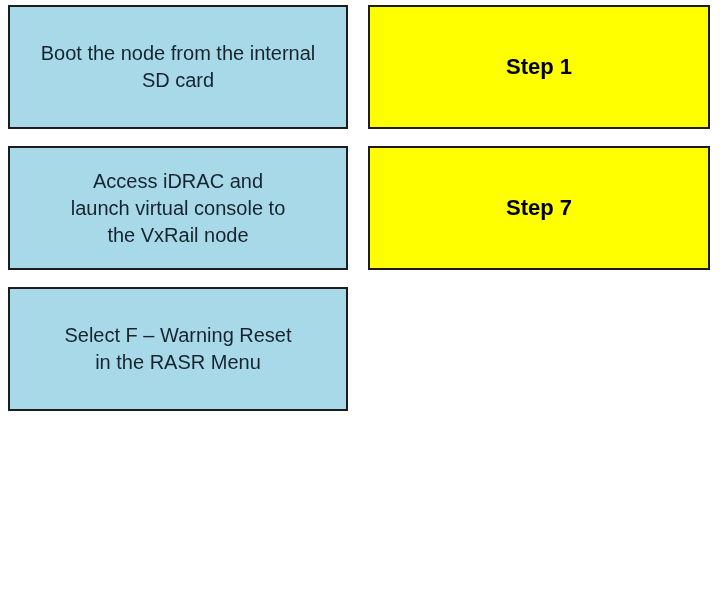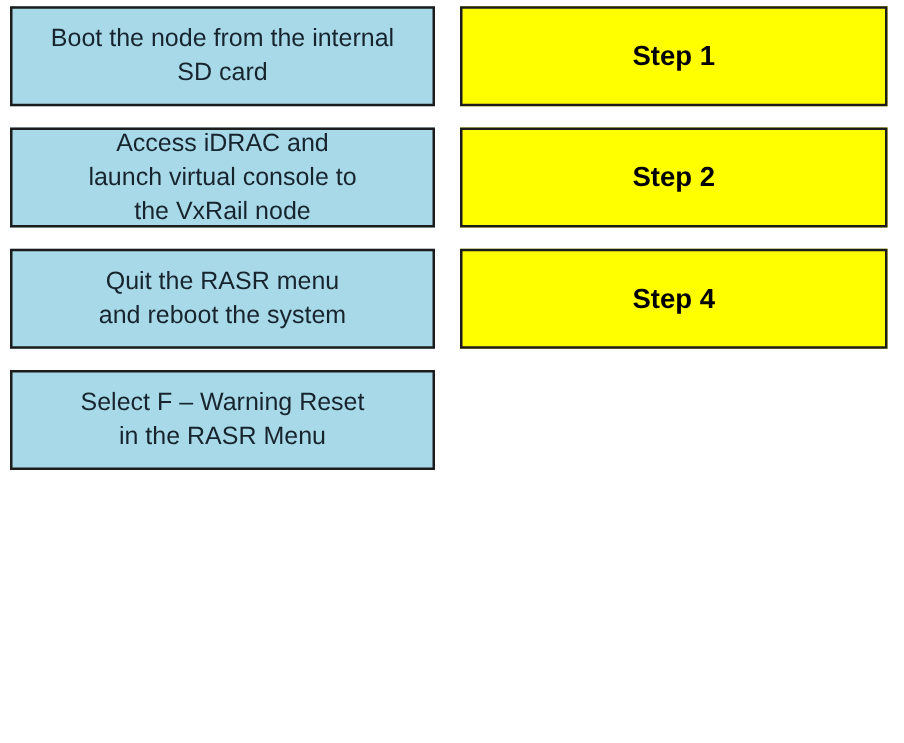--- a/index.html
+++ b/index.html
@@ -18,21 +18,21 @@
     width: 723px;
     height: 594px;
     padding: 5px 13px 0 8px;
     display: flex;
     flex-direction: column;
     gap: 17px;
   }
   .row {
     display: flex;
     gap: 20px;
-    height: 80px;
+    height: 124px;
     flex: 0 0 auto;
   }
   .card {
     box-sizing: border-box;
     display: flex;
     align-items: center;
     justify-content: center;
     text-align: center;
     border: 2px solid #1c1c1c;
   }
@@ -68,33 +68,24 @@
   </div>
 
 
   <div class="row">
     <div class="card task-card">
       <span>Access iDRAC and
 launch virtual console to
 the VxRail node</span>
     </div>
     <div class="card step-slot">
-      <span>Step 2</span>
+      <span>Step 7</span>
     </div>
   </div>
 
-  <div class="row">
-    <div class="card task-card">
-      <span>Quit the RASR menu
-and reboot the system</span>
-    </div>
-    <div class="card step-slot">
-      <span>Step 4</span>
-    </div>
-  </div>
 
   <div class="row">
     <div class="card task-card">
       <span>Select F – Warning Reset
 in the RASR Menu</span>
     </div>
   </div>
 
 </div>
 

